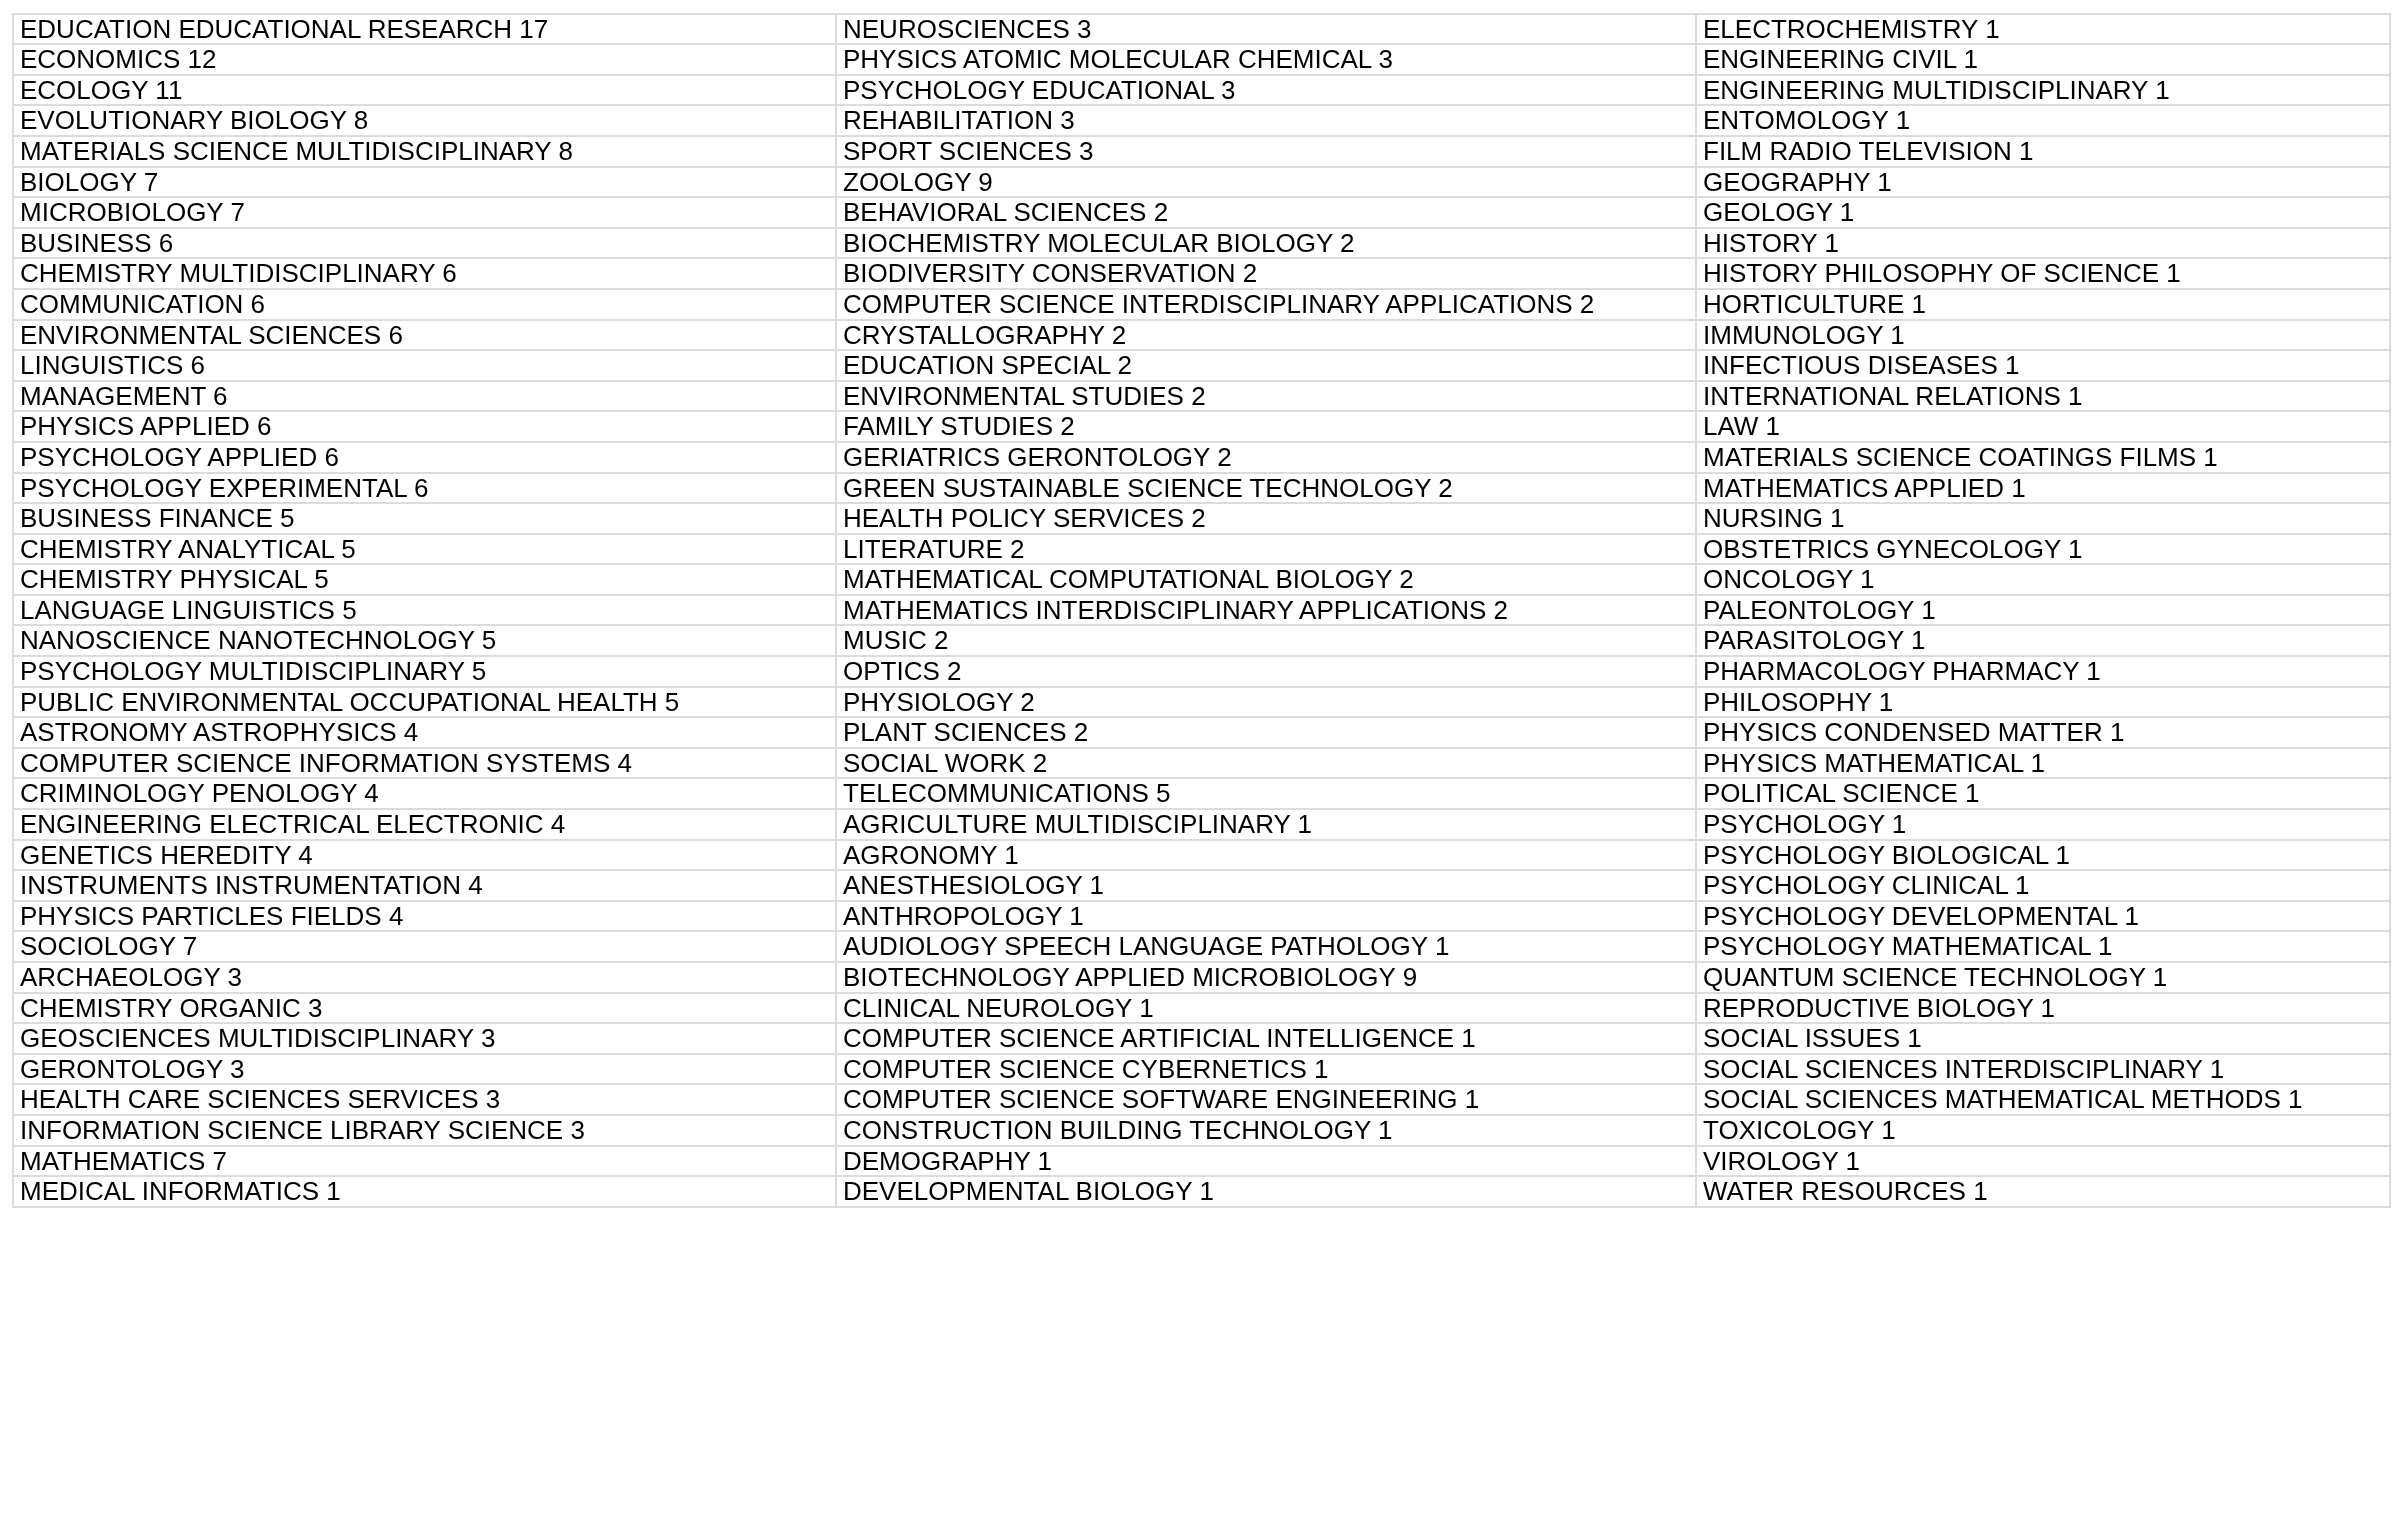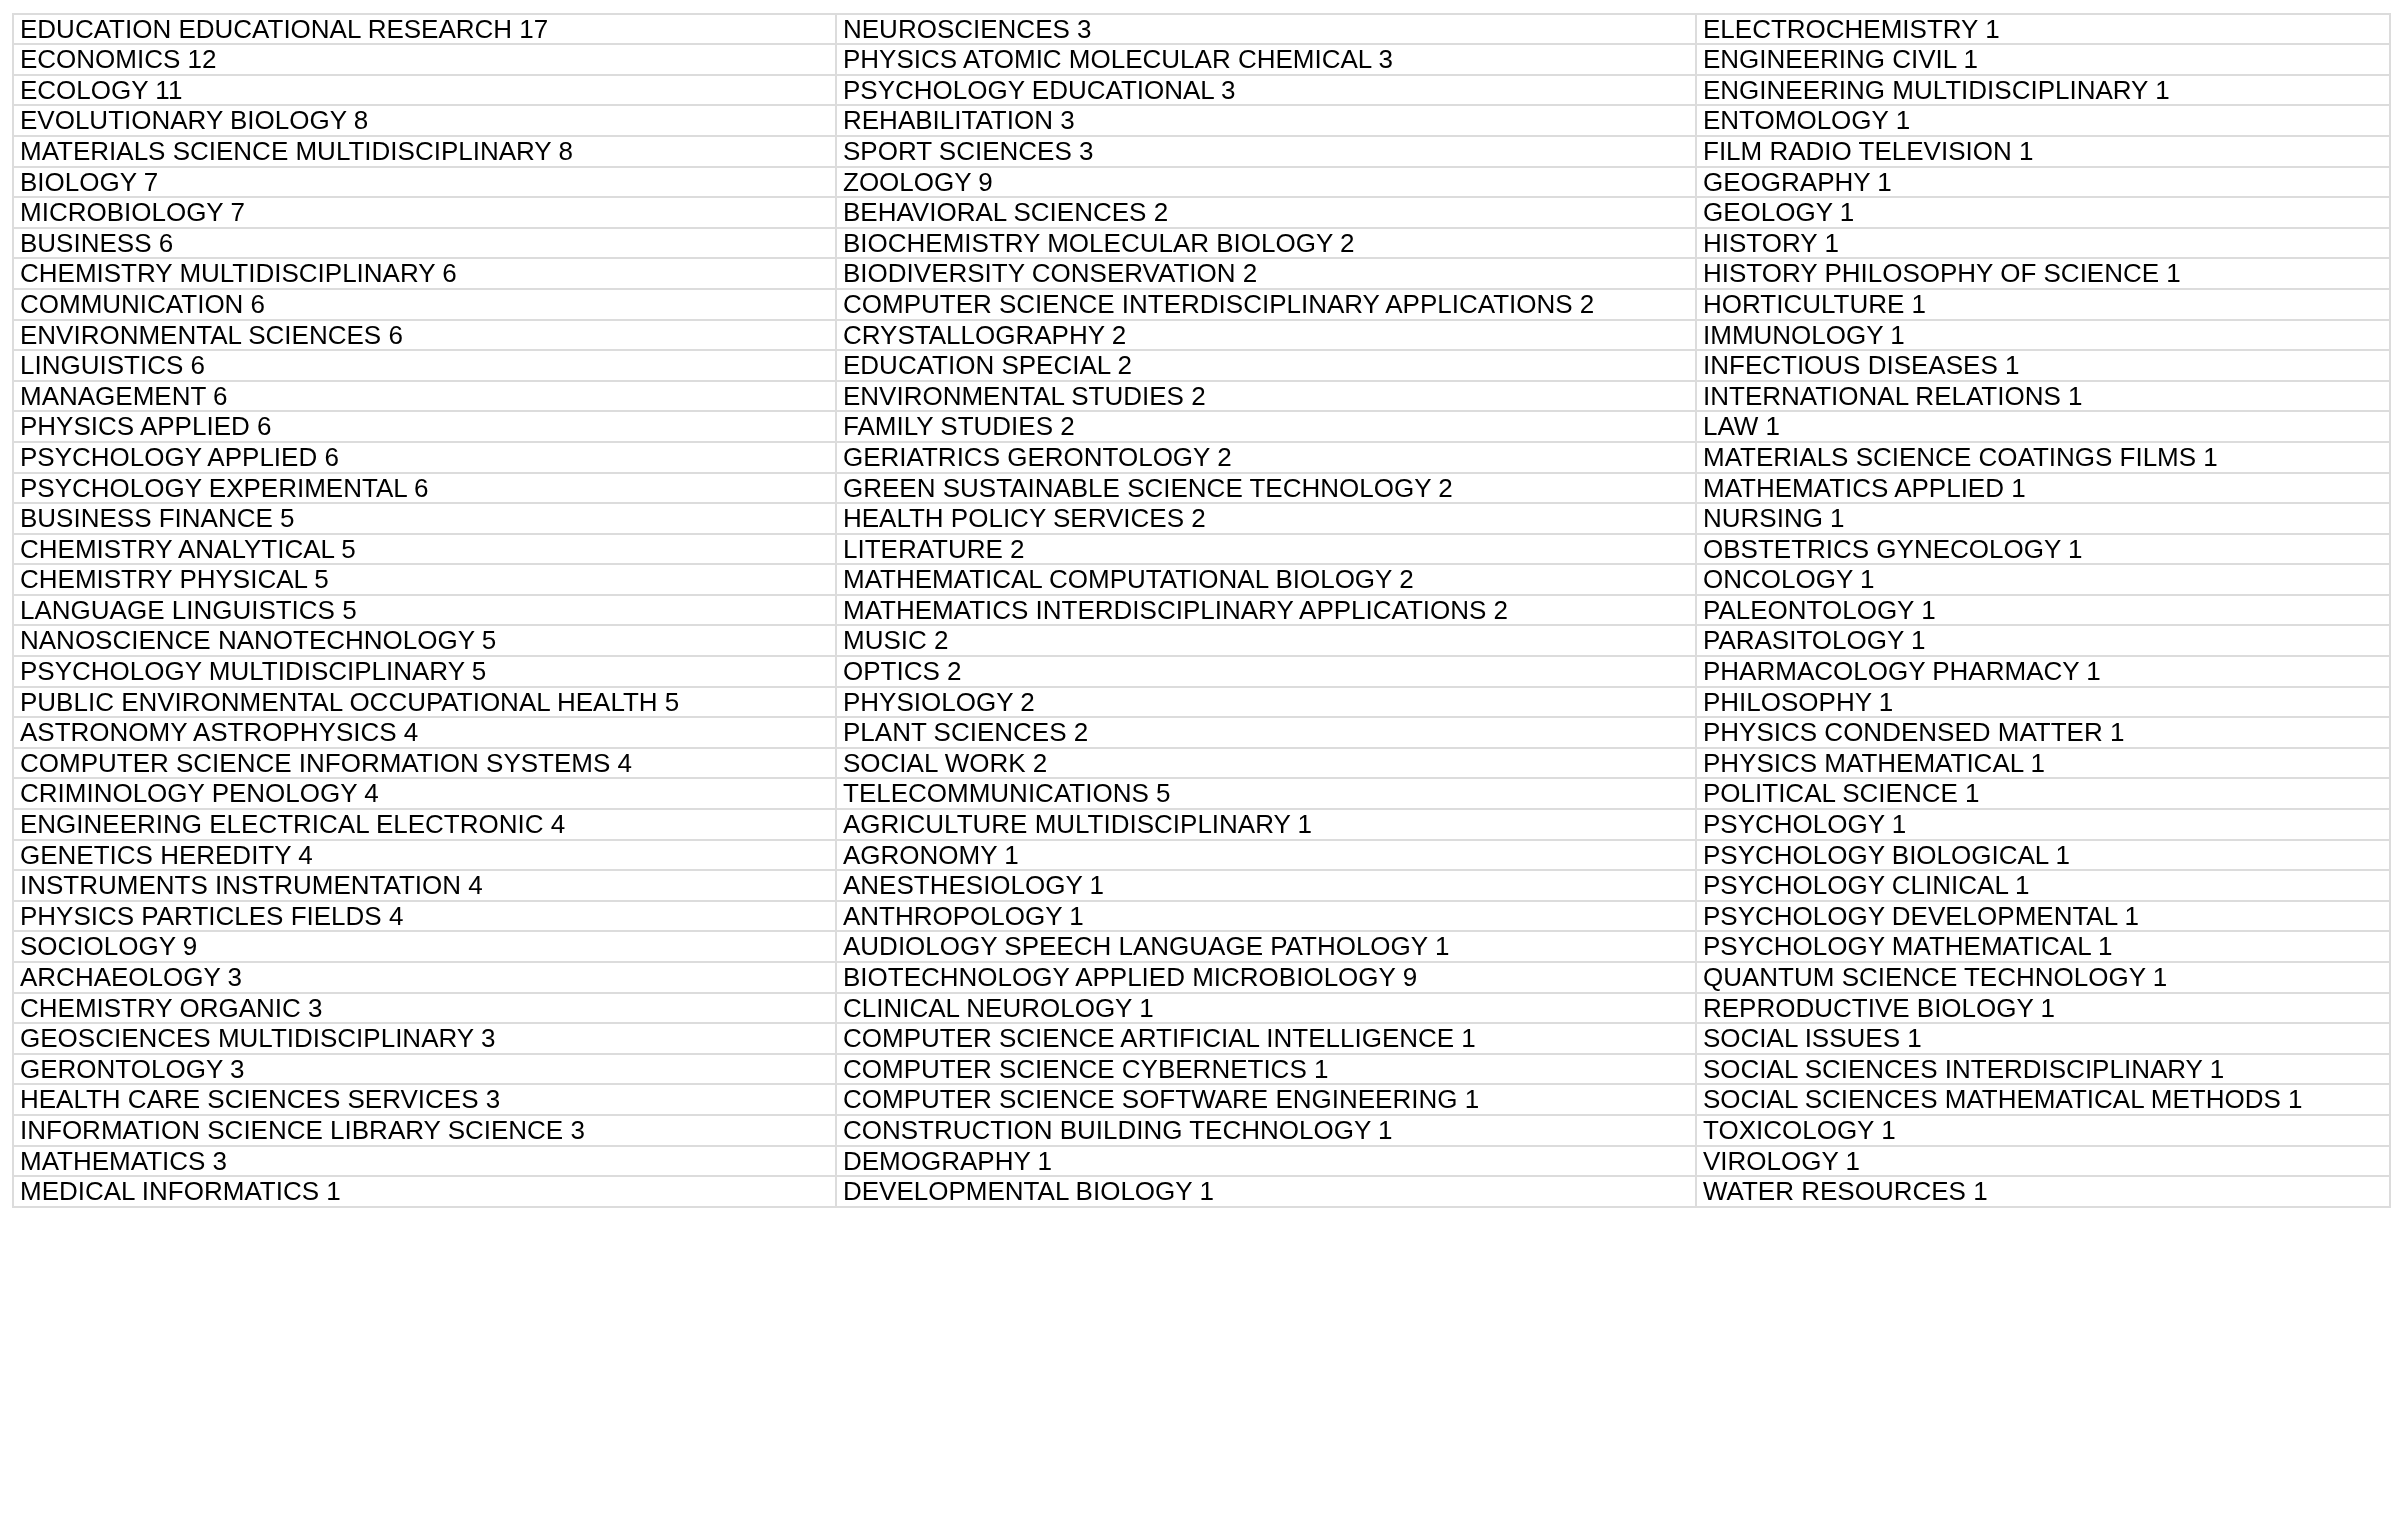--- a/index.html
+++ b/index.html
@@ -194,21 +194,21 @@
         <td>INSTRUMENTS INSTRUMENTATION 4</td>
         <td>ANESTHESIOLOGY 1</td>
         <td>PSYCHOLOGY CLINICAL 1</td>
       </tr>
       <tr>
         <td>PHYSICS PARTICLES FIELDS 4</td>
         <td>ANTHROPOLOGY 1</td>
         <td>PSYCHOLOGY DEVELOPMENTAL 1</td>
       </tr>
       <tr>
-        <td>SOCIOLOGY 9</td>
+        <td>SOCIOLOGY 7</td>
         <td>AUDIOLOGY SPEECH LANGUAGE PATHOLOGY 1</td>
         <td>PSYCHOLOGY MATHEMATICAL 1</td>
       </tr>
       <tr>
         <td>ARCHAEOLOGY 3</td>
         <td>BIOTECHNOLOGY APPLIED MICROBIOLOGY 9</td>
         <td>QUANTUM SCIENCE TECHNOLOGY 1</td>
       </tr>
       <tr>
         <td>CHEMISTRY ORGANIC 3</td>
@@ -229,21 +229,21 @@
         <td>HEALTH CARE SCIENCES SERVICES 3</td>
         <td>COMPUTER SCIENCE SOFTWARE ENGINEERING 1</td>
         <td>SOCIAL SCIENCES MATHEMATICAL METHODS 1</td>
       </tr>
       <tr>
         <td>INFORMATION SCIENCE LIBRARY SCIENCE 3</td>
         <td>CONSTRUCTION BUILDING TECHNOLOGY 1</td>
         <td>TOXICOLOGY 1</td>
       </tr>
       <tr>
-        <td>MATHEMATICS 3</td>
+        <td>MATHEMATICS 7</td>
         <td>DEMOGRAPHY 1</td>
         <td>VIROLOGY 1</td>
       </tr>
       <tr>
         <td>MEDICAL INFORMATICS 1</td>
         <td>DEVELOPMENTAL BIOLOGY 1</td>
         <td>WATER RESOURCES 1</td>
       </tr>
     </tbody>
 </table>

